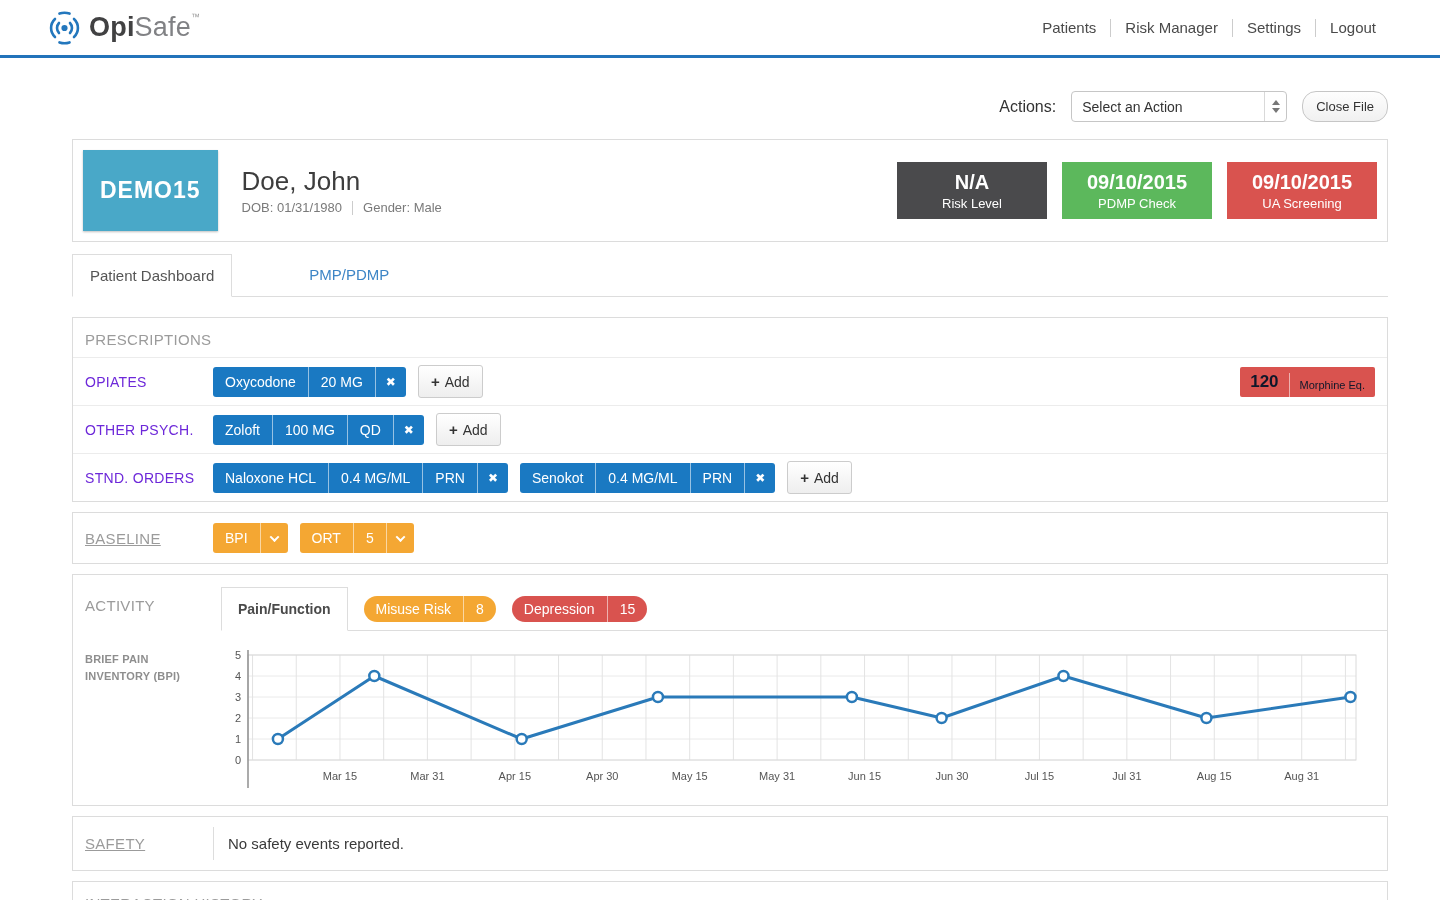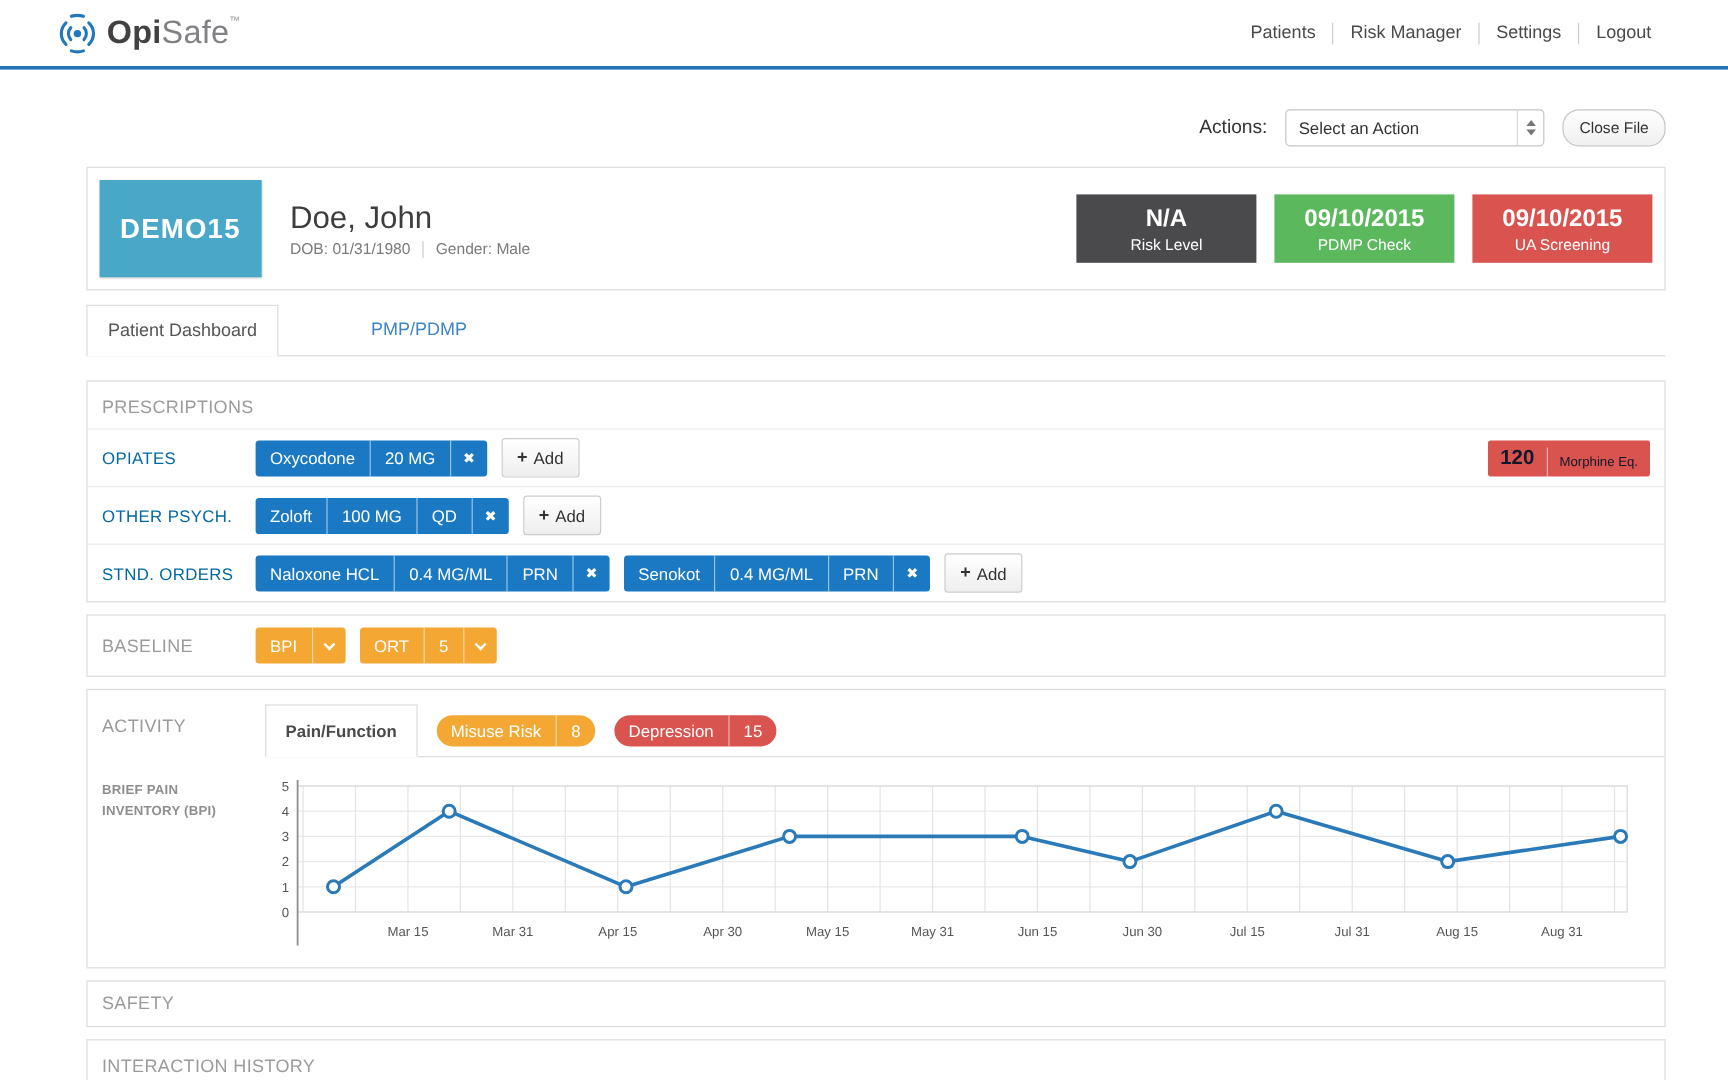--- a/index.html
+++ b/index.html
@@ -56,25 +56,25 @@
   .main-tabs { display: flex; margin-top: 12px; border-bottom: 1px solid #ddd; gap: 44px; }
   .tab { font-size: 15px; padding: 12px 17px; margin-bottom: -1px; cursor: pointer; }
   .tab.active { border: 1px solid #ddd; border-bottom: 1px solid #fff; background: #fff; color: #555; }
   .tab.link { color: #3d85c6; border: none; margin-left: 16px; }
 
   
   .section { border: 1px solid #dcdcdc; margin-top: 10px; background: #fff; }
   .section.first { margin-top: 20px; }
   .section-title { font-size: 15px; color: #9b9b9b; padding: 13px 12px 9px; letter-spacing: 0.3px; }
   .inline-row { display: flex; align-items: center; padding: 10px 12px; }
-  .inline-title { font-size: 15px; color: #9b9b9b; width: 128px; flex-shrink: 0; letter-spacing: 0.3px; }
+  .inline-title { font-size: 15px; color: #9b9b9b; width: 128px; flex-shrink: 0; letter-spacing: 0.3px; text-decoration: underline; }
 
   
   .rx-row { display: flex; align-items: center; padding: 7px 12px; border-top: 1px solid #ececec; min-height: 45px; }
-  .row-label { width: 128px; font-size: 14px; color: #0369a1; flex-shrink: 0; letter-spacing: 0.3px; }
+  .row-label { width: 128px; font-size: 14px; color: #6d28d9; flex-shrink: 0; letter-spacing: 0.3px; }
   .pill { display: inline-flex; align-items: stretch; background: #1a79c2; color: #fff;
           border-radius: 3px; overflow: hidden; margin-right: 12px; font-size: 14px; }
   .pill-seg { padding: 7px 12px; display: flex; align-items: center; }
   .pill-seg + .pill-seg { border-left: 1px solid rgba(255,255,255,0.55); }
   .pill-close { font-size: 12px; cursor: pointer; padding: 7px 10px; }
   .btn-add { display: inline-flex; align-items: center; gap: 5px; padding: 7px 12px; border: 1px solid #ccc;
              border-radius: 3px; background: linear-gradient(#fff, #eee); font-size: 14px; color: #333;
              font-family: inherit; cursor: pointer; }
   .btn-add .plus { font-weight: bold; font-size: 15px; }
   .morphine { margin-left: auto; display: inline-flex; align-items: flex-end; color: #0f172a;
@@ -341,20 +341,21 @@
             <circle cx="839.4879999999999" cy="29" r="5" fill="#fff" stroke="#2a7ab9" stroke-width="2.5"></circle>
             <circle cx="982.42" cy="71" r="5" fill="#fff" stroke="#2a7ab9" stroke-width="2.5"></circle>
             <circle cx="1126.46" cy="50" r="5" fill="#fff" stroke="#2a7ab9" stroke-width="2.5"></circle>
           </svg></div>
     </div>
   </section>
 
   <section class="section">
     <div class="inline-row">
       <div class="inline-title">SAFETY</div>
+      <div class="safety-msg">No safety events reported.</div>
     </div>
   </section>
 
   <section class="section">
     <div class="section-title">INTERACTION HISTORY</div>
     <div class="history-head">
       
       
       
     </div>

